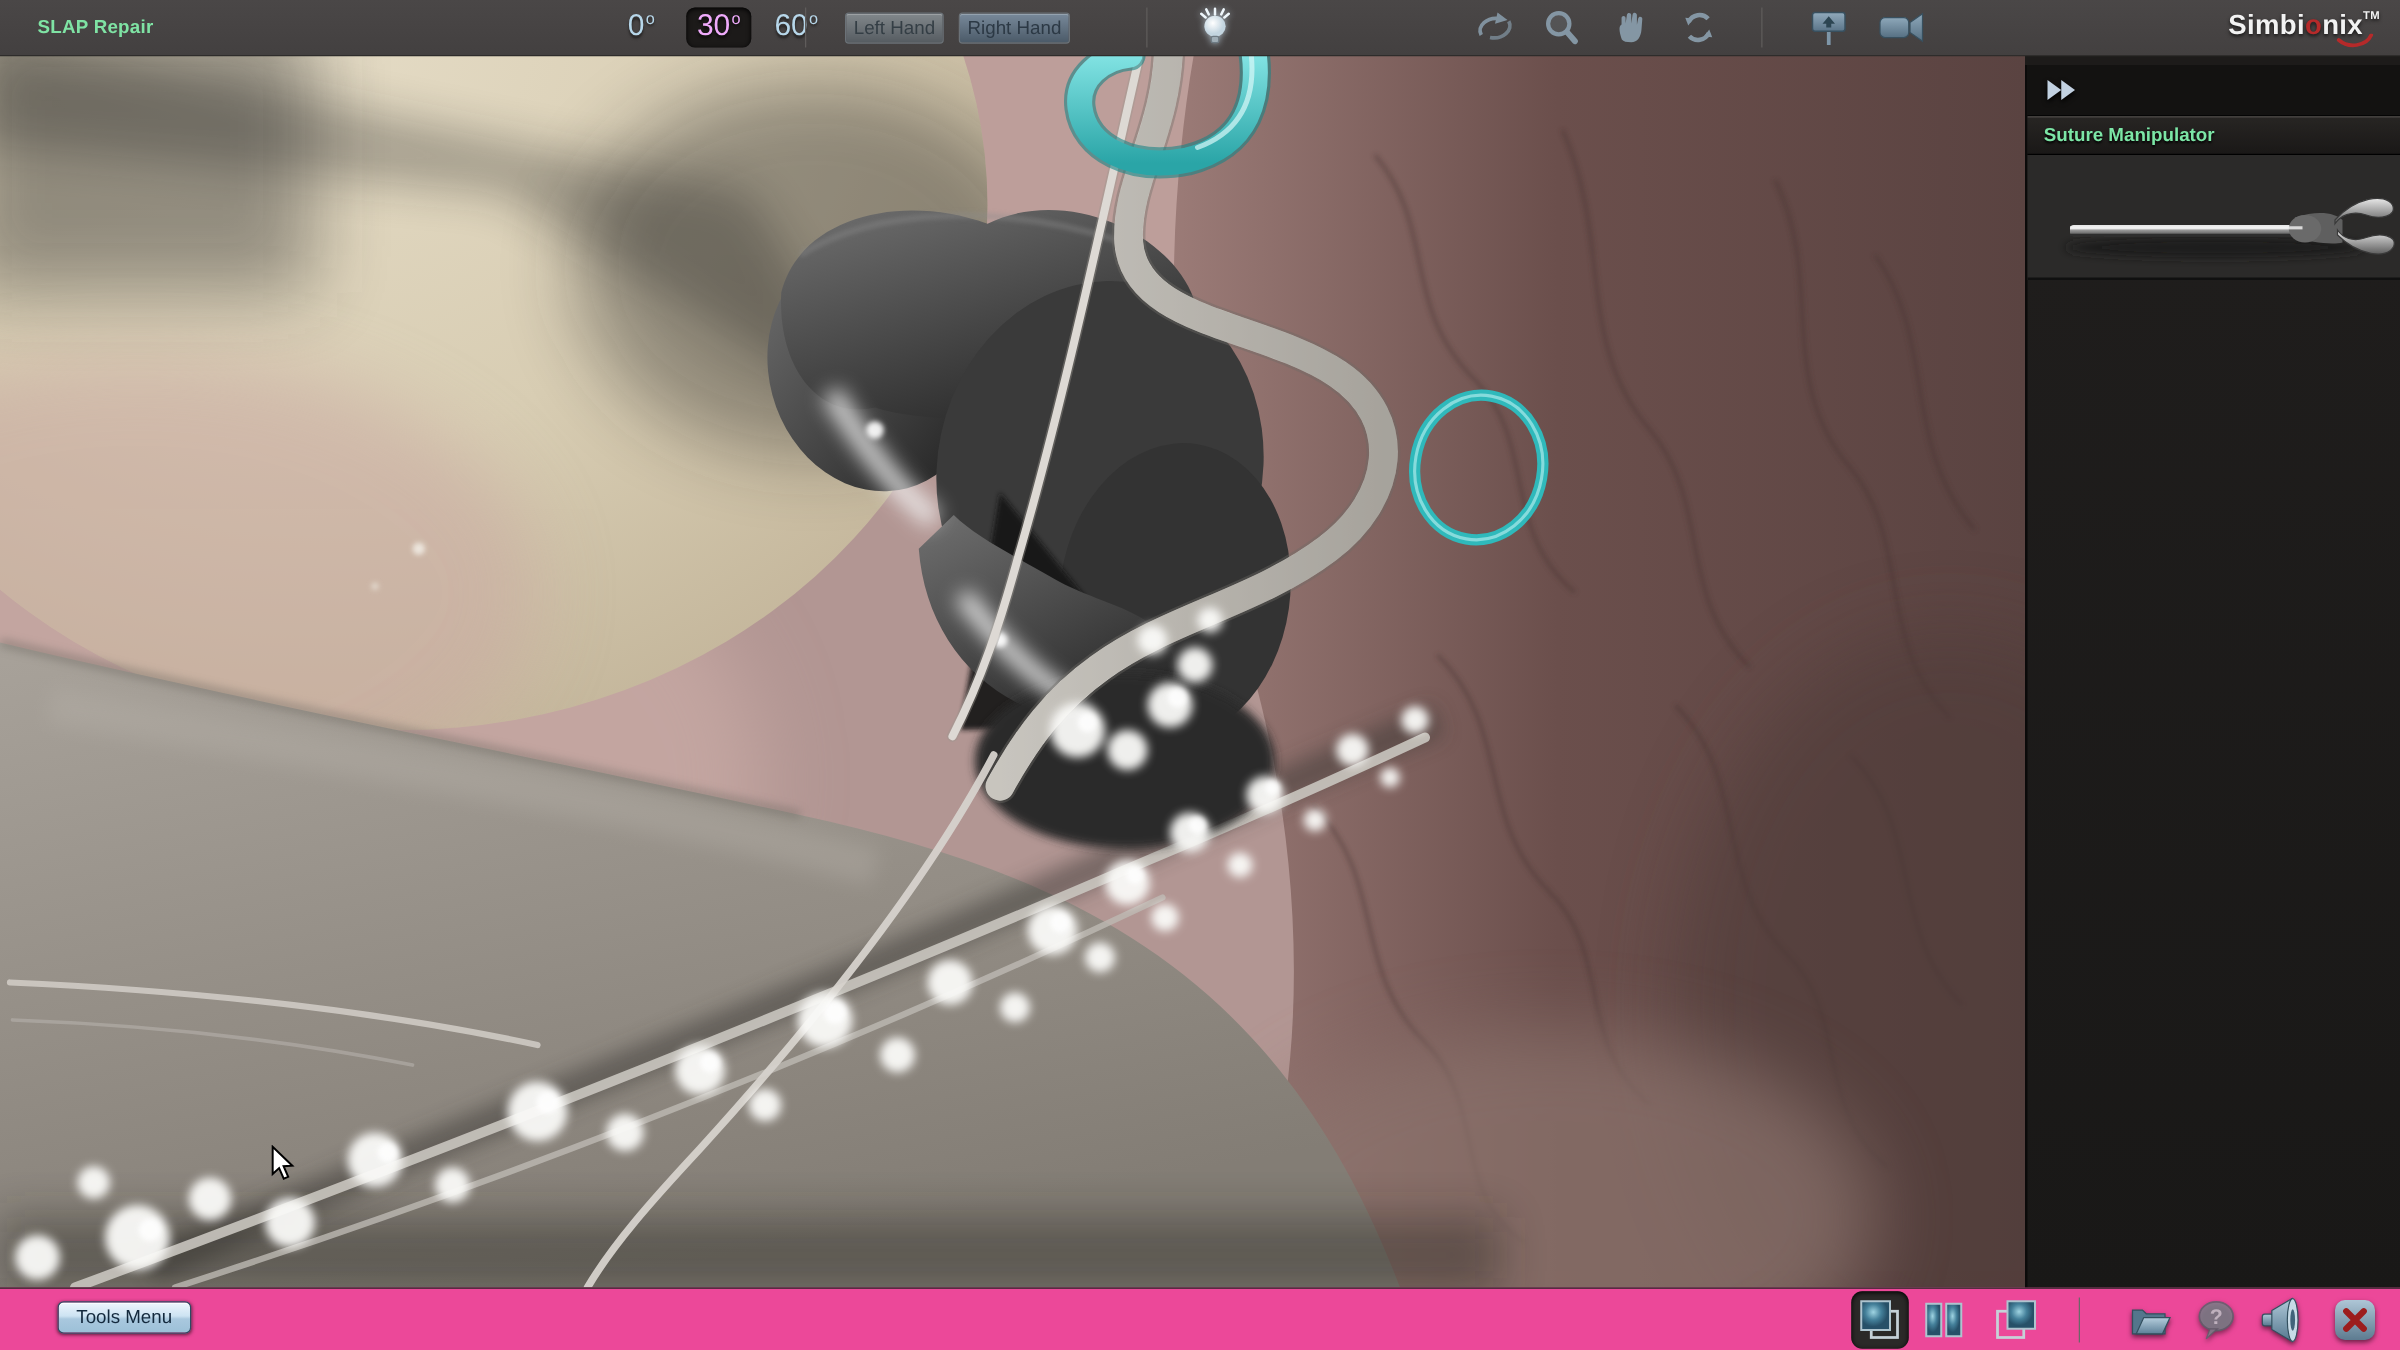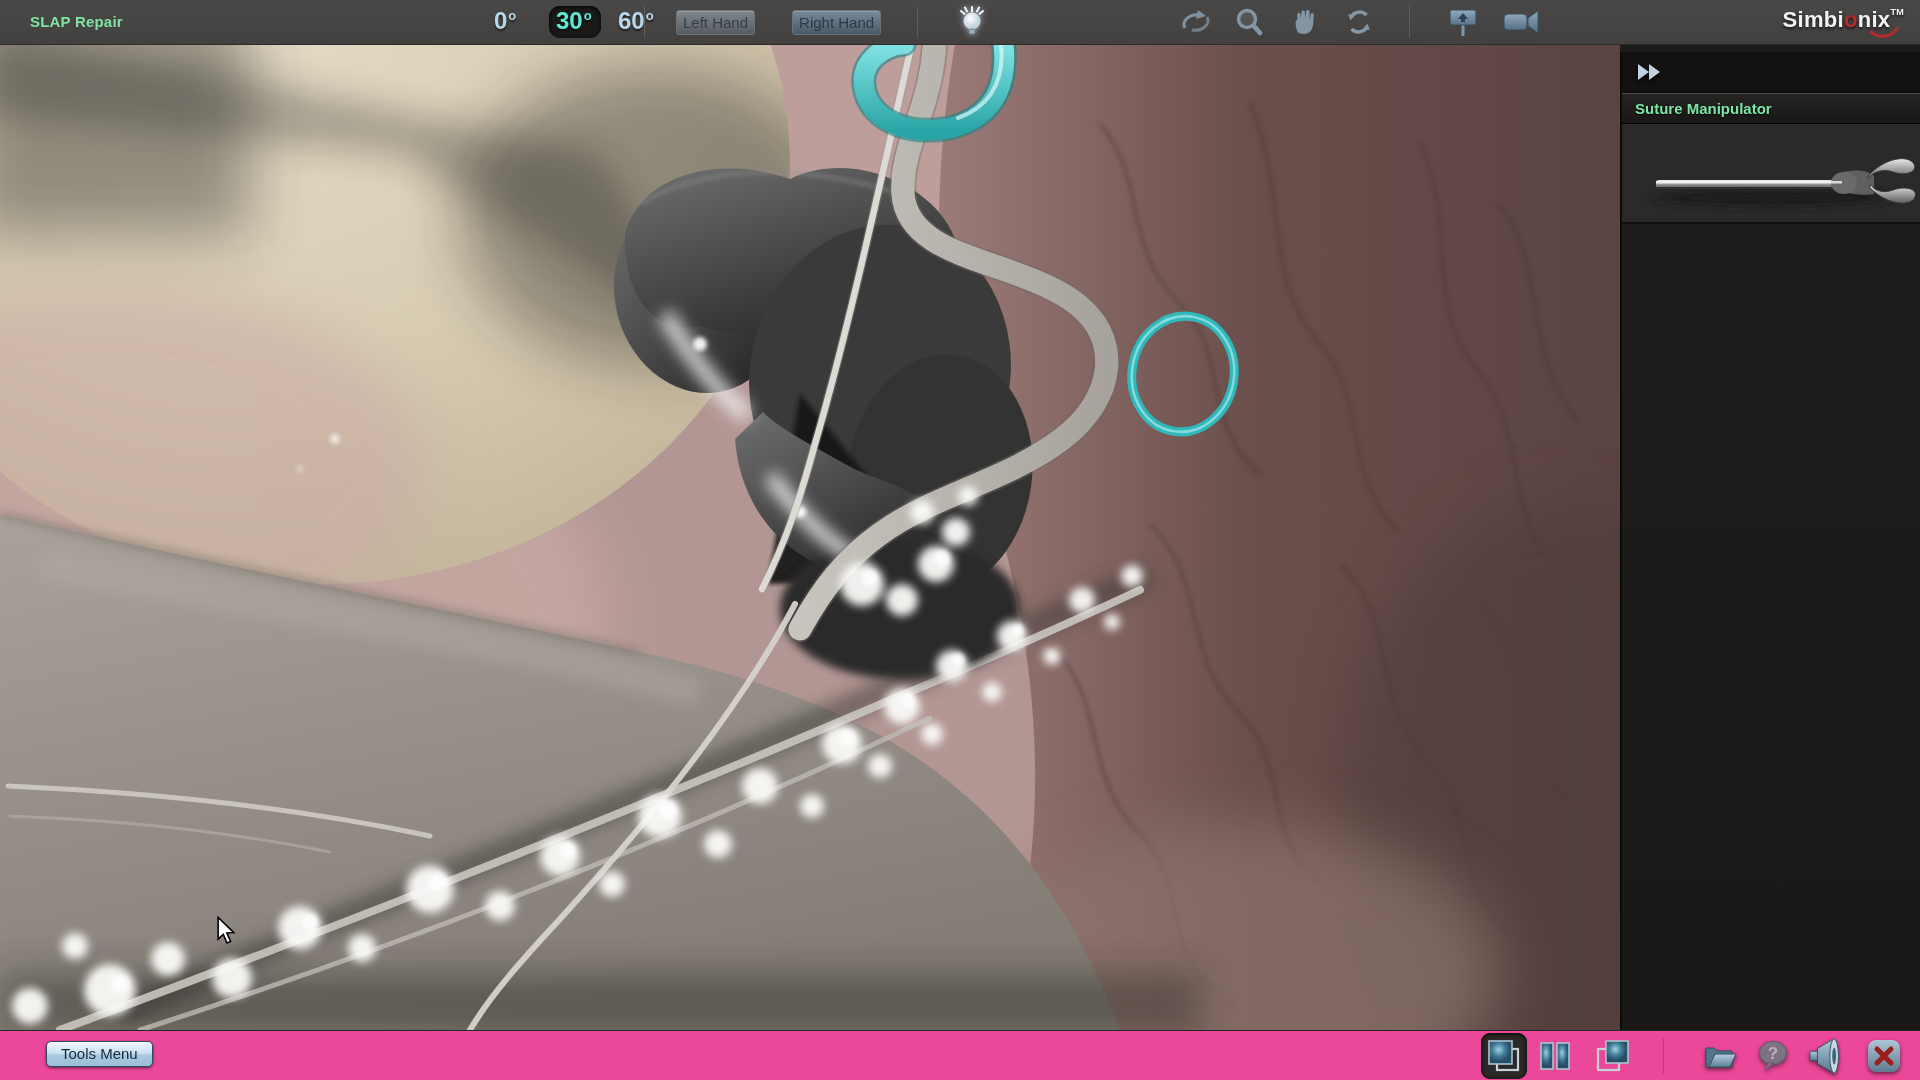--- a/index.html
+++ b/index.html
@@ -5,30 +5,30 @@
   html,body{margin:0;padding:0;background:#111;}
   #screen{position:relative;width:1920px;height:1080px;overflow:hidden;
           font-family:"Liberation Sans",sans-serif;background:#1d1b1a;user-select:none;}
 
   
   .topbar{position:absolute;left:0;top:0;width:1920px;height:44px;
           background:linear-gradient(#4a4747,#434040);border-bottom:1px solid #2e2c2b;z-index:30;}
   .app-title{position:absolute;left:30px;top:0;line-height:44px;font-size:15px;font-weight:bold;
              color:#7fe3a4;letter-spacing:.2px;text-align:center;}
   .angle-group{position:absolute;left:487px;top:0;height:44px;display:flex;align-items:center;gap:10px;}
-  .angle-btn{min-width:38px;text-align:left;padding:1px 7px 3px;font-size:24px;font-weight:bold;
+  .angle-btn{min-width:38px;text-align:center;padding:1px 7px 3px;font-size:24px;font-weight:normal;
              color:#b7d7ea;text-shadow:0 2px 2px rgba(0,0,0,.55);border-radius:7px;cursor:pointer;}
   .angle-btn .deg{font-size:13px;vertical-align:9px;margin-left:1px;}
-  .angle-btn.selected{background:#1c1a19;color:#5eead4;box-shadow:inset 0 1px 4px #000;border-radius:11px;}
+  .angle-btn.selected{background:#1c1a19;color:#f0abfc;box-shadow:inset 0 1px 4px #000;}
   .vsep{position:absolute;top:6px;width:1px;height:32px;background:#5f5c5b;}
   .hand-group{position:absolute;left:676px;top:10px;display:flex;gap:12px;}
   .hand-btn{height:23px;line-height:23px;padding:0 6px;border-radius:3px;font-size:15px;
             border:1px solid #6b7278;box-shadow:inset 0 1px 0 rgba(255,255,255,.22);cursor:pointer;}
   .hand-btn.left{background:linear-gradient(#81878b,#565c61);color:#343e45;}
-  .hand-btn.right{background:linear-gradient(#78899a,#4b5a68);color:#2c3945;margin-left:25px;}
+  .hand-btn.right{background:linear-gradient(#78899a,#4b5a68);color:#2c3945;}
   .tb-icon{position:absolute;top:0;height:44px;display:flex;align-items:center;cursor:pointer;}
   .logo{position:absolute;right:16px;top:7px;font-size:22px;font-weight:bold;color:#f2f2f2;
         text-shadow:0 2px 3px rgba(0,0,0,.7);letter-spacing:.3px;}
   .logo .accent{color:#b52a2a;}
   .logo sup{font-size:9px;vertical-align:12px;text-align:center;}
   .logo svg{position:absolute;left:84px;top:20px;}
 
   
   .viewport{position:absolute;left:0;top:44px;width:1620px;height:986px;overflow:hidden;background:#b29693;}
 

